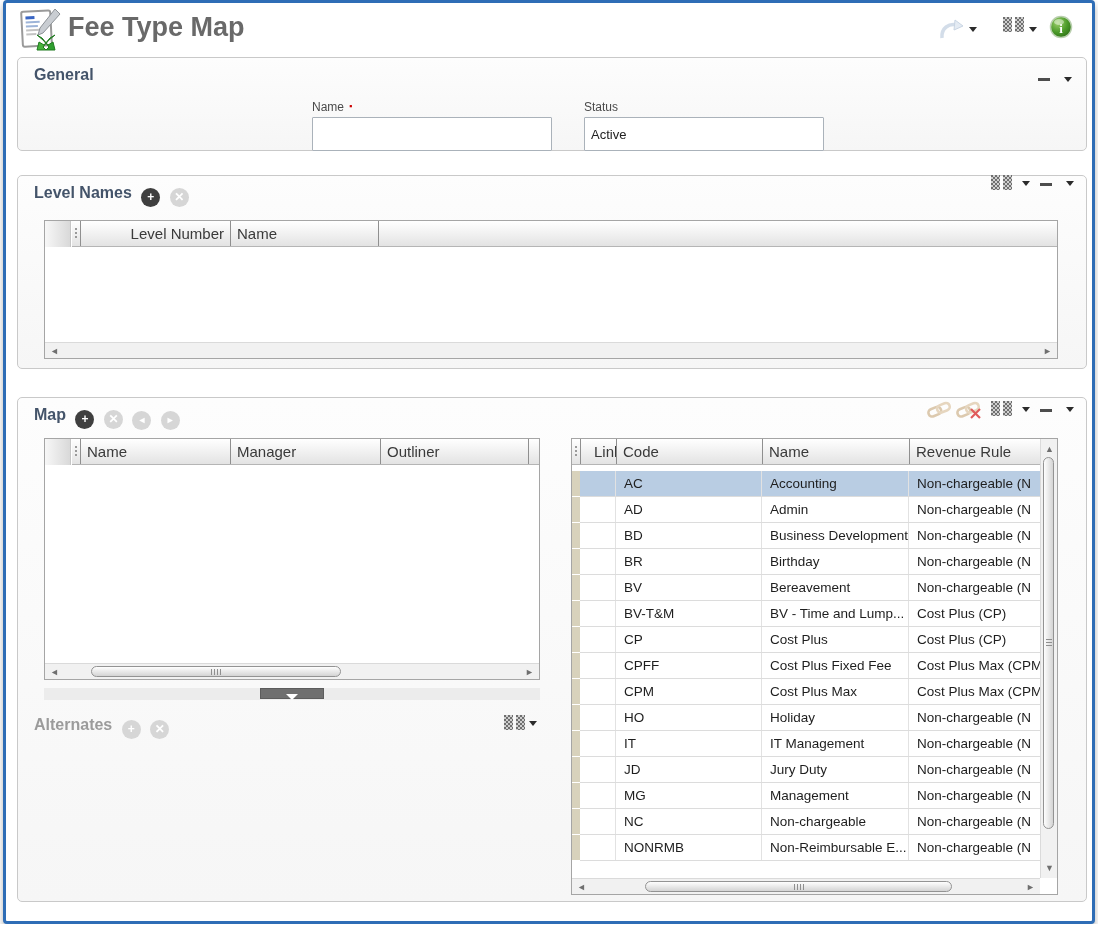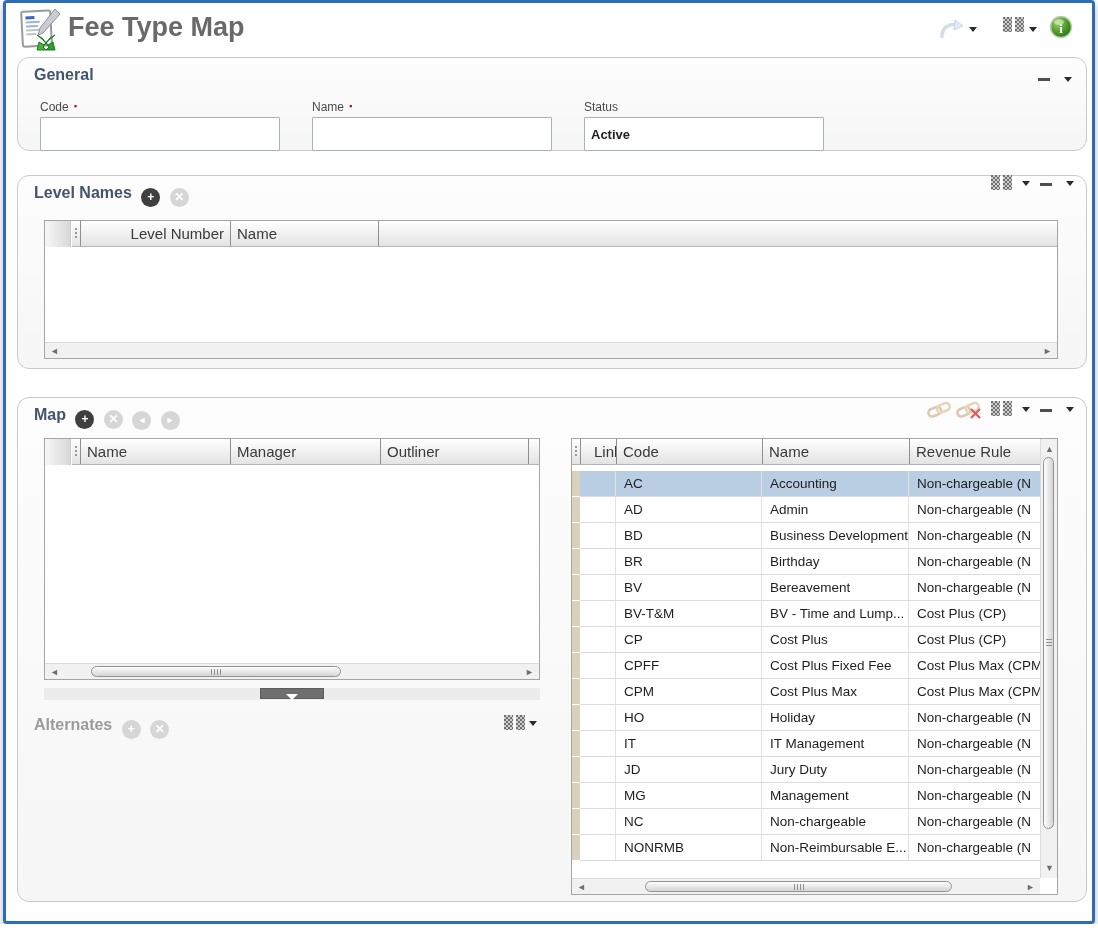--- a/index.html
+++ b/index.html
@@ -13,40 +13,40 @@
   
   .app-header { position: absolute; left: 0; top: 0; width: 100%; height: 52px; }
   .app-icon { position: absolute; left: 11px; top: 5px; }
   .app-title { position: absolute; left: 62px; top: 9px; font-size: 27px; font-weight: bold; color: #696969; }
   .hdr-right { position: absolute; top: 16px; }
   .caret { display: inline-block; width: 0; height: 0; border-left: 4px solid transparent; border-right: 4px solid transparent; border-top: 5px solid #2b2b2b; vertical-align: middle; }
   .minus-btn { display: inline-block; width: 12px; height: 3px; background: #4d4d4d; vertical-align: middle; }
   
   .section {
     position: absolute; left: 11px; width: 1070px;
-    border: 1px solid #c9c9c9; border-radius: 12px;
+    border: 1px solid #c9c9c9; border-radius: 5px;
     background: linear-gradient(#fdfdfd, #f6f6f6);
   }
   .sec-title { position: absolute; left: 16px; top: 8px; font-size: 16px; font-weight: bold; color: #44546a; }
   .sec-title.dim { color: #9b9b9b; }
   .cbtn {
     display: inline-block; width: 19px; height: 19px; border-radius: 50%;
     color: #fff; font-weight: bold; font-size: 12px; line-height: 19px; text-align: center;
     vertical-align: -3px; margin-left: 5px; user-select: none;
   }
   .cbtn.dark { background: #3f3f3f; }
   .cbtn.lite { background: #d6d6d6; }
   .ctrl { position: absolute; top: 0; }
   
   .field { position: absolute; top: 42px; }
   .field label { font-size: 12px; color: #4a4a4a; display: block; margin-bottom: 3px; }
   .req { color: #c00; font-size: 9px; margin-left: 5px; vertical-align: 2px; }
   .field input {
     width: 240px; height: 34px; border: 1px solid #aab2ba; border-radius: 1px;
-    font-family: "Liberation Sans", sans-serif; font-size: 13px; padding: 13px 6px; color: #222; background: #fff; font-weight: bold;
+    font-family: "Liberation Sans", sans-serif; font-size: 13px; padding: 13px 6px; color: #222; background: #fff;
   }
   
   .grid { position: absolute; border: 1px solid #a5a5a5; background: #fff; overflow: hidden; }
   .sel-col { position: absolute; left: 0; top: 0; width: 26px; background: linear-gradient(90deg,#f7f7f7,#d9d9d9); border-right: 1px solid #c6c6c6; }
   .ghead {
     position: absolute; top: 0; height: 26px; display: flex; align-items: stretch;
     background: linear-gradient(#ffffff, #e3e3e3); border-bottom: 1px solid #b5b5b5;
     font-size: 15px; color: #3a3a3a;
   }
   .ghead .hcell { border-left: 1px solid #8f8f8f; padding: 4px 6px 0 6px; overflow: hidden; white-space: nowrap; }
@@ -140,24 +140,20 @@
         <text x="12" y="18" text-anchor="middle" font-size="13" font-weight="bold" fill="#fff" font-family="Liberation Serif, serif">i</text>
       </svg>
     </span>
   </div>
 
   <div class="section" style="top:54px; height:94px">
     <div class="sec-title">General</div>
     <span class="ctrl minus-btn" style="top:20px; right:36px"></span>
     <span class="ctrl caret" style="top:19px; right:14px"></span>
 
-    <div class="field" style="left:22px">
-      <label><span>Code</span><span class="req">▪</span></label>
-      <input type="text" value="" style="">
-    </div>
     <div class="field" style="left:294px">
       <label><span>Name</span><span class="req">▪</span></label>
       <input type="text" value="" style="">
     </div>
     <div class="field" style="left:566px">
       <label><span>Status</span></label>
       <input type="text" value="Active" style="">
     </div>
   </div>
 

